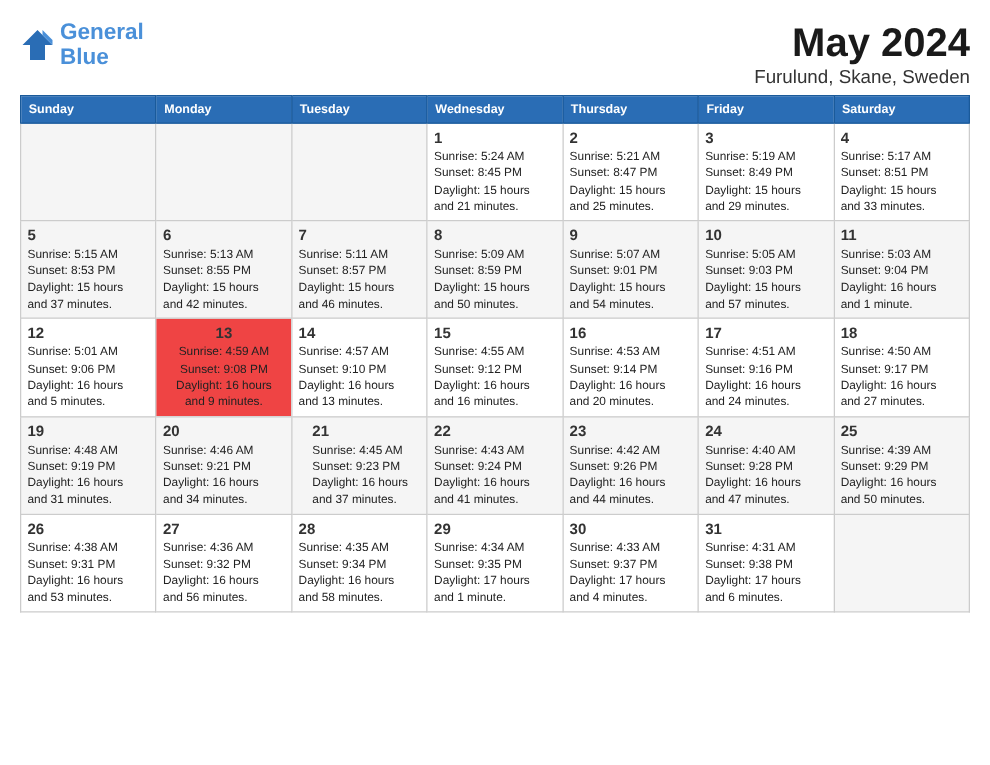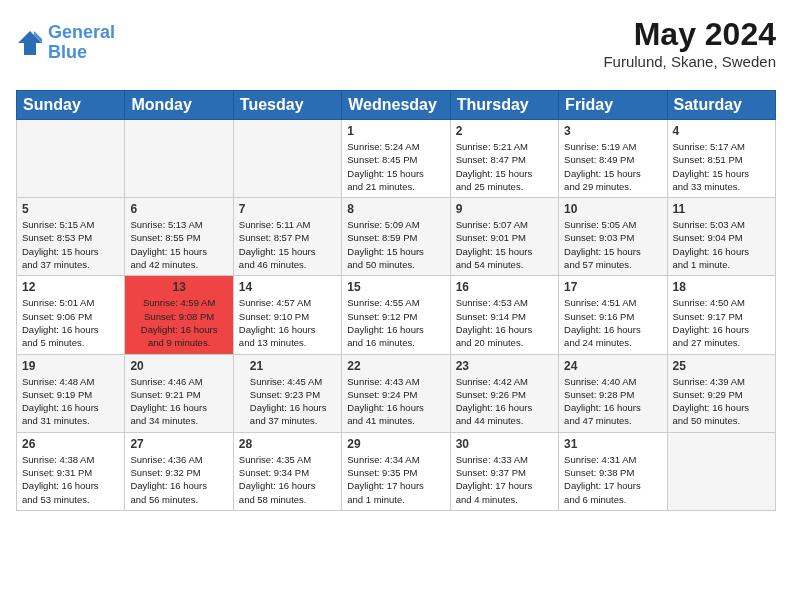--- a/index.html
+++ b/index.html
@@ -6,22 +6,22 @@
     body {
       font-family: Arial, sans-serif;
       background: #fff;
       width: 792px;
       min-height: 612px;
       padding: 16px;
     }
     .header {
       display: flex;
       justify-content: space-between;
-      align-items: center;
-      margin-bottom: 20px;
+      align-items: flex-start;
+      margin-bottom: 6px;
     }
     .logo {
       display: flex;
       align-items: center;
       gap: 4px;
     }
     .logo-text {
       font-size: 18px;
       font-weight: bold;
       color: #1a3a5c;
@@ -47,21 +47,21 @@
       color: #333;
     }
     .calendar {
       width: 100%;
       border-collapse: collapse;
       border: 1px solid #ccc;
     }
     .calendar th {
       background: #2a6db5;
       color: #fff;
-      font-size: 16px;
+      font-size: 10px;
       font-weight: bold;
       text-align: left;
       padding: 5px 6px;
       border: 1px solid #1a5a9a;
     }
     .calendar td {
       vertical-align: top;
       width: 108px;
       min-height: 80px;
       padding: 4px 5px;

